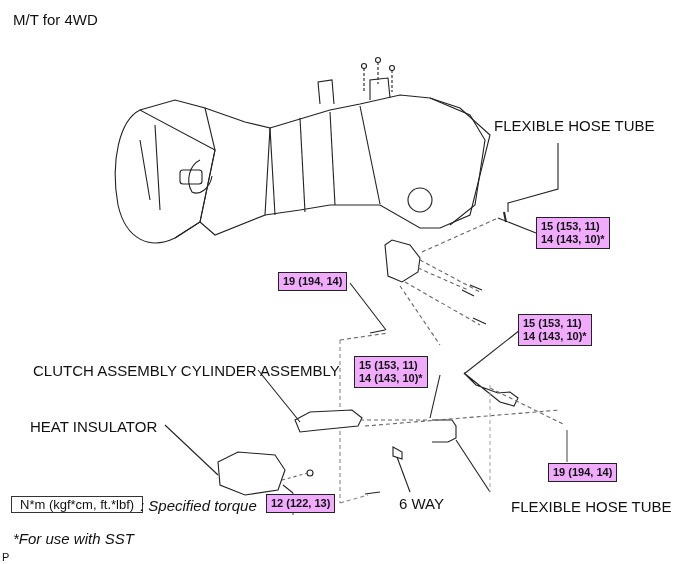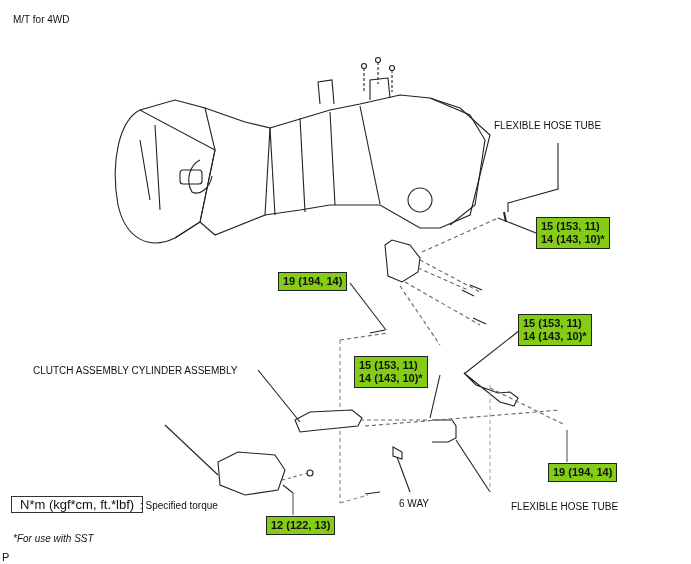--- a/index.html
+++ b/index.html
@@ -1,18 +1,18 @@
 <!DOCTYPE html>
 <html><head>
 <meta charset="utf-8">
 <style>
   html, body { margin:0; padding:0; background:#ffffff; }
   body { width:691px; height:564px; position:relative; overflow:hidden; font-family:"Liberation Sans", sans-serif; color:#111; }
-  .txt { position:absolute; font-size:10px; white-space:nowrap; line-height:15px; }
-  .box { position:absolute; border:1.3px solid #222; background:#84cc16; font-weight:bold; font-size:11px; line-height:13px; padding:2px 4px; white-space:nowrap; }
+  .txt { position:absolute; font-size:15px; white-space:nowrap; line-height:15px; }
+  .box { position:absolute; border:1.3px solid #222; background:#f0abfc; font-weight:bold; font-size:11px; line-height:13px; padding:2px 4px; white-space:nowrap; }
   .legend-box { position:absolute; border:1px solid #333; font-size:13px; line-height:15px; padding:0 8px; white-space:nowrap; }
   svg#art { position:absolute; left:0; top:0; }
 </style>
 </head>
 <body>
 
 <svg id="art" width="691" height="564" viewBox="0 0 691 564">
   <g fill="none" stroke="#222" stroke-width="1.1">
 
     <g>
@@ -103,30 +103,31 @@
 </div>
 
 <div class="box" style="left:354px;top:356px;">
   <div>15 (153, 11)</div>
   <div>14 (143, 10)*</div>
 </div>
 
 <div class="txt" style="left:33px;top:363px;">CLUTCH ASSEMBLY CYLINDER ASSEMBLY</div>
 
 <div class="txt" style="left:30px;top:418px;line-height:17px;">
+  <div>HEAT INSULATOR</div>
 </div>
 
 <div class="box" style="left:548px;top:463px;">
   <div>19 (194, 14)</div>
 </div>
 
 <div class="txt" style="left:399px;top:496px;">6 WAY</div>
 <div class="txt" style="left:511px;top:499px;">FLEXIBLE HOSE TUBE</div>
 
 <div class="legend-box" style="left:11px;top:496px;">N*m (kgf*cm, ft.*lbf)</div>
-<div class="txt" style="left:140px;top:498px;">: Specified torque</div>
+<div class="txt" style="left:140px;top:498px;font-style:italic;">: Specified torque</div>
 
-<div class="box" style="left:266px;top:516px;">
+<div class="box" style="left:266px;top:494px;">
   <div>12 (122, 13)</div>
 </div>
 
 <div class="txt" style="left:13px;top:531px;font-style:italic;">*For use with SST</div>
 <div class="txt" style="left:2px;top:550px;font-size:11px;">P</div>
 
 </body></html>

